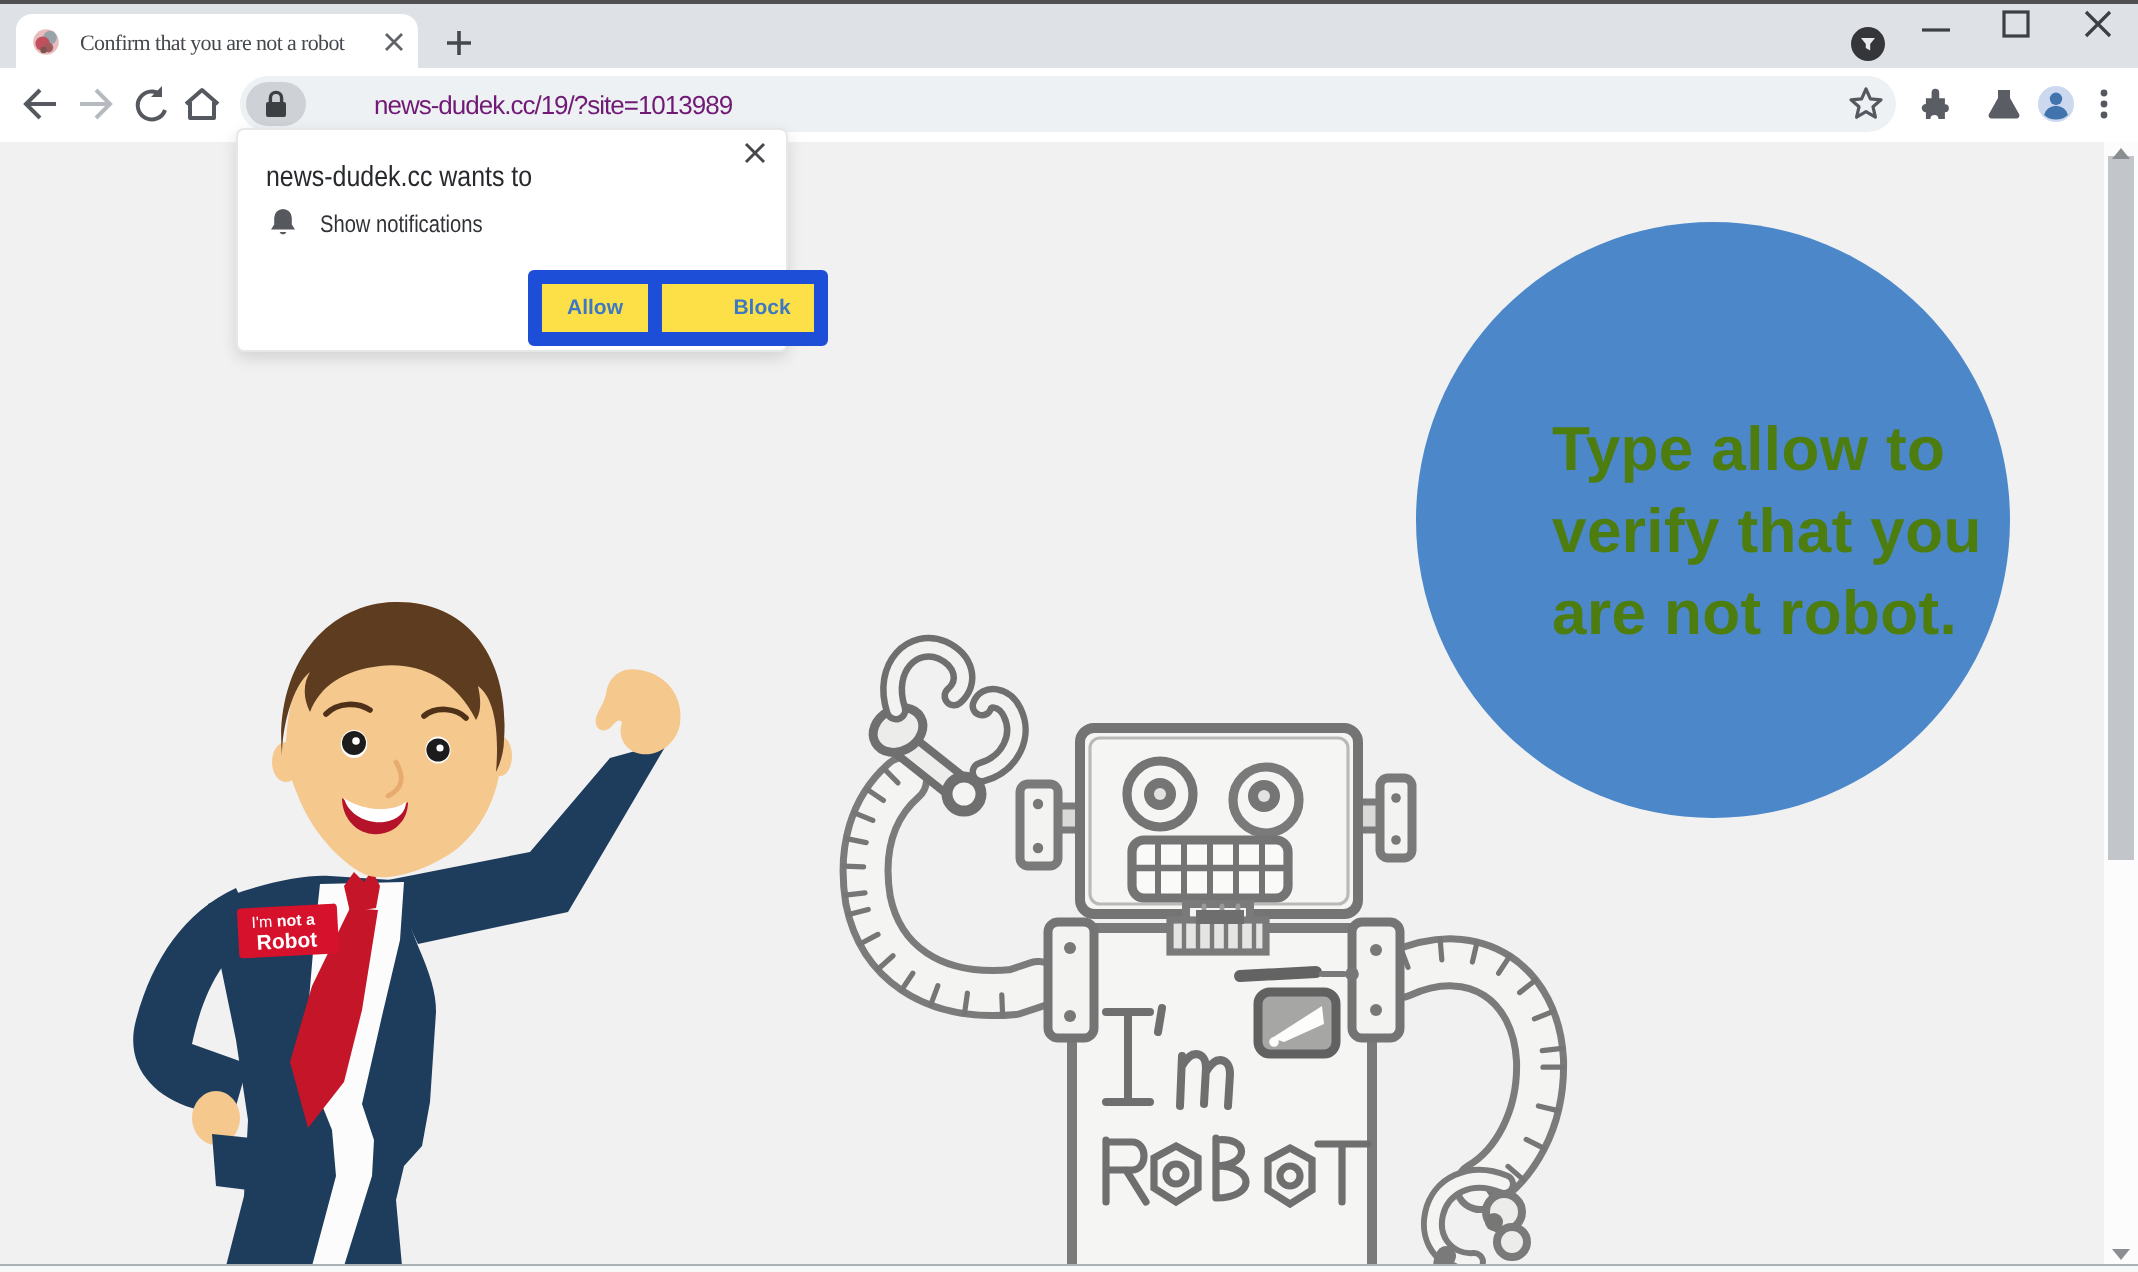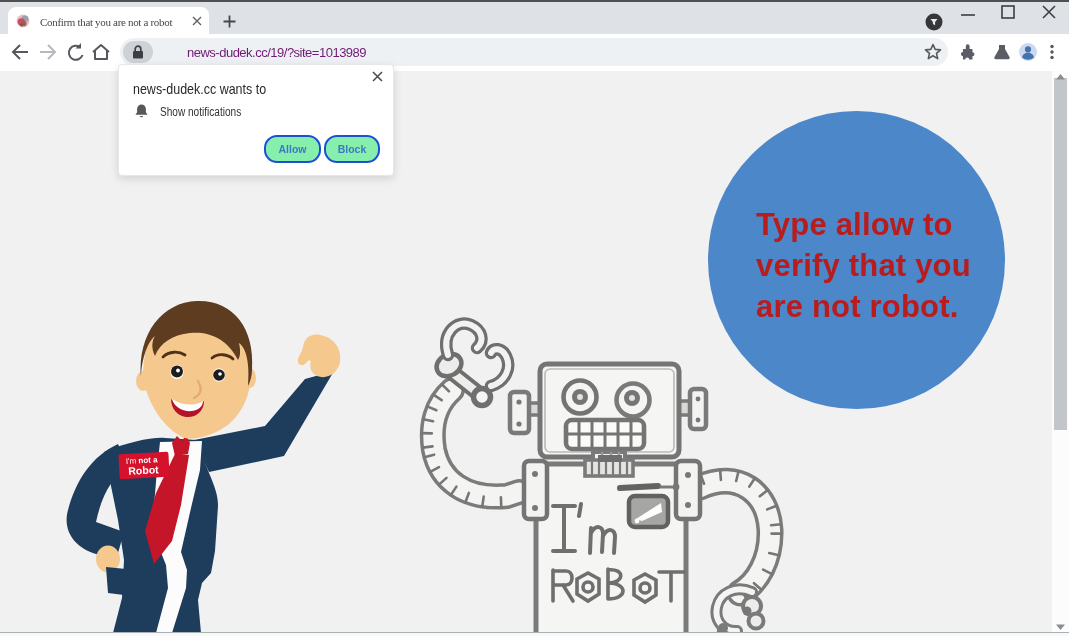--- a/index.html
+++ b/index.html
@@ -25,30 +25,30 @@
   #botwhite{left:0;top:633px;width:1069px;height:3px;background:#f7f8f8;}
   
   #sbar{left:1052px;top:71px;width:17px;height:561px;background:#fcfcfc;}
   #sthumb{left:1054px;top:78px;width:13px;height:352px;background:#c2c5c9;}
   
   #dlg{left:118px;top:64px;width:274px;height:110px;background:#fff;
        border:1px solid #e6e7e9;border-radius:4px;
        box-shadow:0 3px 8px rgba(0,0,0,0.13);}
   #dlgtitle{left:133px;top:81px;font-size:14.5px;color:#27292c;transform:scaleX(0.86);transform-origin:0 0;white-space:nowrap;}
   #dlgrow{left:160px;top:105px;font-size:12px;color:#303236;transform:scaleX(0.84);transform-origin:0 0;white-space:nowrap;}
-  .dbtn{top:135px;height:24px;background:#86efac;border:2px solid #1d4ed8;
-        border-radius:13px;font-size:10.5px;font-weight:bold;color:#3d79c2;
+  .dbtn{top:135px;height:24px;background:#fde047;border:7px solid #1d4ed8;
+        border-radius:3px;font-size:10.5px;font-weight:bold;color:#3d79c2;
         text-align:center;line-height:24px;}
   #btnallow{left:264px;width:53px;}
-  #btnblock{left:324px;width:52px;}
+  #btnblock{left:324px;width:52px;padding-left:24px;}
   
   #circle{left:708px;top:111px;width:297px;height:298px;border-radius:50%;
           background:#4b87c9;}
-  #ctext{left:756px;top:204px;font-size:31px;line-height:41px;font-weight:bold;
-         color:#b91c1c;letter-spacing:0.2px;}
+  #ctext{left:776px;top:204px;font-size:31px;line-height:41px;font-weight:bold;
+         color:#4d7c0f;letter-spacing:0.2px;}
 </style>
 </head>
 <body>
   <div class="abs" id="topstrip"></div>
   <div class="abs" id="topedge"></div>
   <div class="abs" id="tab"></div>
   <svg class="abs" style="left:16px;top:14px" width="14" height="14" viewBox="0 0 14 14">
     <circle cx="7" cy="7" r="6.4" fill="#e8bcbc"></circle>
     <circle cx="9" cy="4.8" r="3.4" fill="#98a2aa"></circle>
     <circle cx="5.3" cy="7.8" r="3.6" fill="#c24f5e"></circle>

